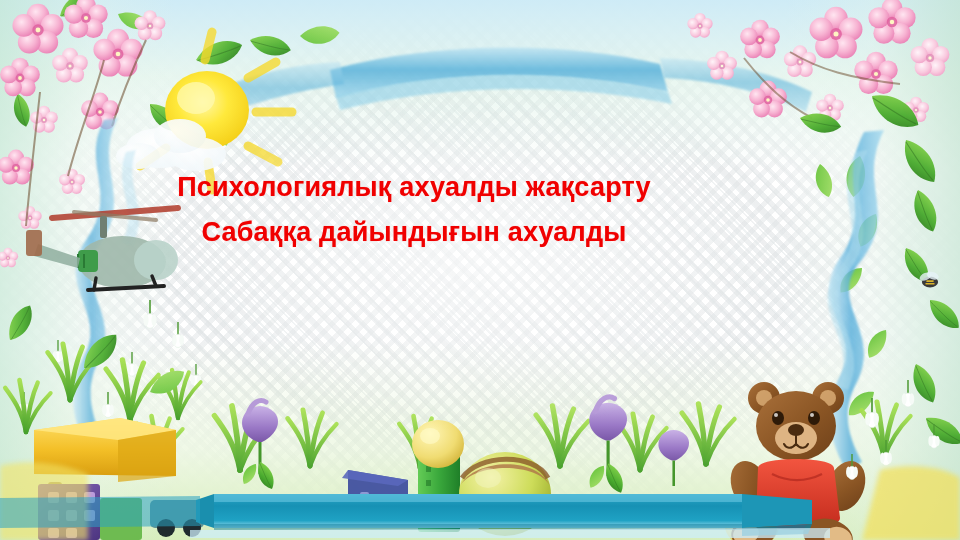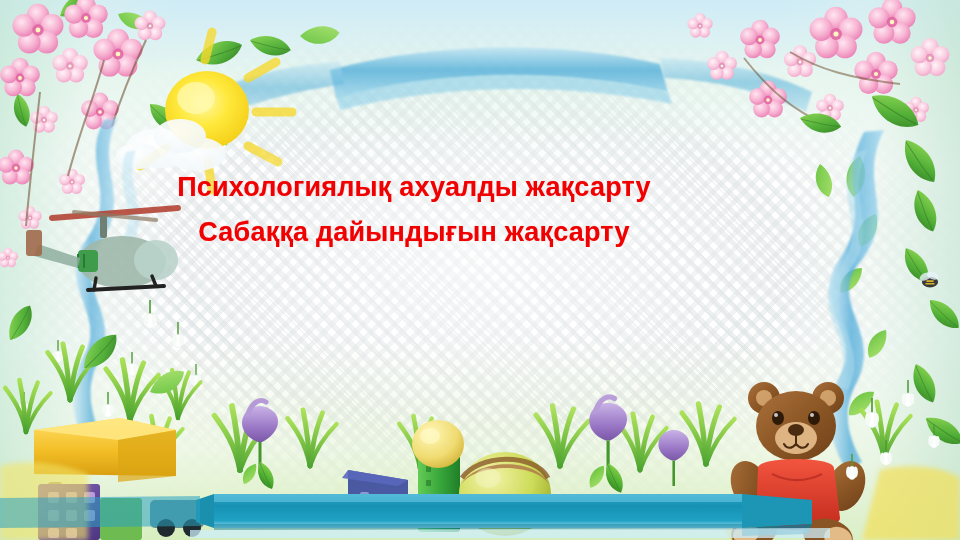--- a/index.html
+++ b/index.html
@@ -523,16 +523,16 @@
     </g>
 
     <path d="M0,498 L200,496 L200,526 L0,528 Z" fill="#2aa3c2" opacity=".55"></path>
   </svg>
 
   <div class="d" style="left:0;top:0;width:960px;height:540px;z-index:8;
               background:radial-gradient(ellipse 46% 44% at 50% 48%, rgba(255,255,255,.55) 0%, rgba(255,255,255,0) 72%);"></div>
 
   <div class="textwrap">
     <div class="tline">Психологиялық ахуалды жақсарту</div>
-    <div class="tline">Сабаққа дайындығын жақсарту</div>
+    <div class="tline">Сабаққа дайындығын ахуалды</div>
   </div>
 
 </div>
 
 </body></html>

